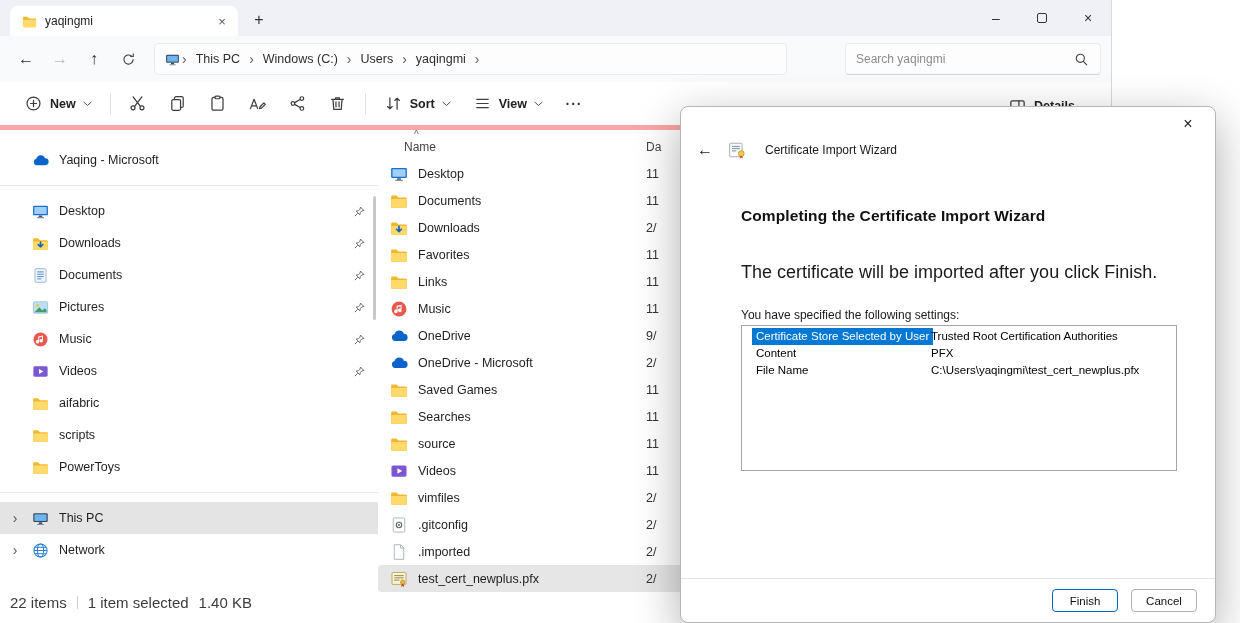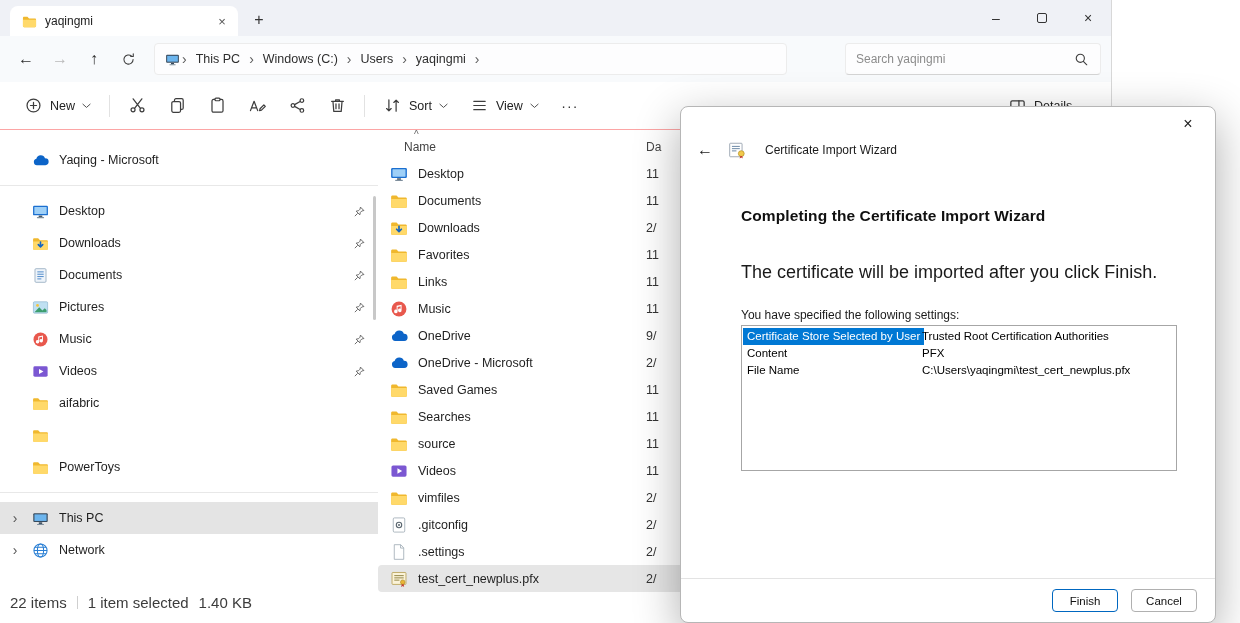--- a/index.html
+++ b/index.html
@@ -28,22 +28,22 @@
   .nav-btn.disabled { color:#b9b9b9; }
   .addressbar { flex:1; height:32px; background:#fdfdfe; border:1px solid #ececec; border-radius:4px;
                 margin:0 8px; display:flex; align-items:center; padding:0 10px; font-size:12.5px; color:#2e2e2e; }
   .crumb { padding:3px 7px; border-radius:4px; white-space:nowrap; }
   .crumb-sep { color:#5c5c5c; font-size:14px; padding:0 2px; }
   .searchbox { width:256px; height:32px; background:#fdfdfe; border:1px solid #ececec; border-bottom-color:#d4d4d4;
                border-radius:4px; display:flex; align-items:center; padding:0 10px;margin-left:48px; }
   .searchbox input { border:none; outline:none; flex:1; font-size:12px; background:transparent; color:#333; }
   .searchbox input::placeholder { color:#8c8c8c; }
 
-  .toolbar { flex:0 0 48px; background:#fff; border-bottom:1px solid #fca5a5; display:flex; align-items:center;
-             padding:0 14px; gap:2px; position:relative; }
+  .toolbar { flex:0 0 48px; background:#fff; border-bottom:5px solid #fca5a5; display:flex; align-items:center;
+             padding:0 14px; gap:2px; position:relative;font-weight:bold; }
   .tool-btn { height:34px; display:flex; align-items:center; gap:7px; padding:0 10px; border-radius:4px;
               font-size:12.5px; color:#222; }
   .tool-icon-btn { width:38px; height:34px; display:flex; align-items:center; justify-content:center; border-radius:4px; }
   .tb-divider { width:1px; height:22px; background:#e2e2e2; margin:0 6px; }
   .details-toggle { position:absolute; left:1008px; top:7px; height:34px; display:flex; align-items:center; gap:7px;
                     font-size:12.5px; color:#222; }
 
   .body-row { flex:1; display:flex; min-height:0; }
 
   .sidebar { flex:0 0 378px; padding-top:14px; position:relative; }
@@ -82,21 +82,21 @@
   .wz-titlebar { height:30px; position:relative; }
   .wz-close { position:absolute; right:8px; top:4px; width:38px; height:26px; display:flex; align-items:center;
               justify-content:center; font-size:16px; color:#222; border-radius:4px; }
   .wz-header { display:flex; align-items:center; gap:9px; padding:0 16px; height:26px; }
   .wz-back { font-size:16px; color:#1a1a1a; width:22px; }
   .wz-title { font-size:12px; color:#1a1a1a; }
   .wz-content { flex:1; padding-left:60px; padding-right:40px; }
   .wz-heading { margin-top:44px; font-size:15.5px; font-weight:bold; color:#101010; letter-spacing:.1px; }
   .wz-bodytext { margin-top:37px; font-size:18px; color:#1a1a1a; }
   .wz-settings-label { margin-top:25px; font-size:12px; color:#1a1a1a; }
-  .wz-box { margin-top:3px; width:436px; height:146px; border:1px solid #a6a6a6; background:#fff; padding:2px 1px; overflow:hidden; }
+  .wz-box { margin-top:3px; width:436px; height:146px; border:1px solid #a6a6a6; background:#fff; padding:2px 10px; overflow:hidden; }
   .wz-row { display:grid; grid-template-columns:177px 1fr; font-size:11.5px; line-height:17px; color:#000; }
   .wz-key { display:inline-block; padding:0 4px; white-space:nowrap; }
   .wz-key.hl { background:#0078d4; color:#fff; }
   .wz-val { white-space:nowrap; padding-left:2px; }
   .wz-footer { flex:0 0 44px; border-top:1px solid #e3e3e3; display:flex; align-items:center;
                justify-content:flex-end; gap:13px; padding:0 18px; }
   .wz-btn { min-width:66px; height:23px; display:flex; align-items:center; justify-content:center;
             font-size:11.5px; color:#111; background:#fff; border-radius:4px; }
   .wz-btn.primary { border:1px solid #0067c0; }
   .wz-btn.secondary { border:1px solid #b0b0b0; }
@@ -388,20 +388,21 @@
             <span class="sb-label">aifabric</span>
           </div>
           <div class="sb-item">
             <span class="sb-chev"></span>
             <span class="icon16">
               <svg viewBox="0 0 16 16">
                 <path d="M1 4.2c0-.7.5-1.2 1.2-1.2h3.6l1.7 1.9h6.3c.7 0 1.2.5 1.2 1.2v6.7c0 .7-.5 1.2-1.2 1.2H2.2c-.7 0-1.2-.5-1.2-1.2z" fill="#f0b82e"></path>
                 <path d="M1 6.2h14v6.6c0 .7-.5 1.2-1.2 1.2H2.2c-.7 0-1.2-.5-1.2-1.2z" fill="#ffd96a"></path>
               </svg>
             </span>
+            <span class="sb-label">scripts</span>
           </div>
           <div class="sb-item">
             <span class="sb-chev"></span>
             <span class="icon16">
               <svg viewBox="0 0 16 16">
                 <path d="M1 4.2c0-.7.5-1.2 1.2-1.2h3.6l1.7 1.9h6.3c.7 0 1.2.5 1.2 1.2v6.7c0 .7-.5 1.2-1.2 1.2H2.2c-.7 0-1.2-.5-1.2-1.2z" fill="#f0b82e"></path>
                 <path d="M1 6.2h14v6.6c0 .7-.5 1.2-1.2 1.2H2.2c-.7 0-1.2-.5-1.2-1.2z" fill="#ffd96a"></path>
               </svg>
             </span>
             <span class="sb-label">PowerToys</span>
@@ -581,21 +582,21 @@
               <span class="fl-name">.gitconfig</span>
               <span class="fl-date">2/</span>
             </div>
             <div class="fl-row">
               <span class="icon18">
                 <svg viewBox="0 0 16 16">
                   <path d="M3.8 1.5h5.8l2.6 2.8v10.2H3.8z" fill="#fff" stroke="#9aa7b1" stroke-width=".7"></path>
                   <path d="M9.4 1.7v2.8h2.7" fill="none" stroke="#9aa7b1" stroke-width=".7"></path>
                 </svg>
               </span>
-              <span class="fl-name">.settings</span>
+              <span class="fl-name">.imported</span>
               <span class="fl-date">2/</span>
             </div>
             <div class="fl-row selected">
               <span class="icon18">
                 <svg viewBox="0 0 16 16">
                   <rect x="1.8" y="2.2" width="12.4" height="10.6" rx=".7" fill="#fbf3d8" stroke="#b29a4a" stroke-width=".7"></rect>
                   <path d="M3.8 5h8.4M3.8 7h8.4M3.8 9h4.6" stroke="#8a7a3a" stroke-width=".8" fill="none"></path>
                   <circle cx="11.3" cy="10.8" r="2" fill="#eab636" stroke="#a8821f" stroke-width=".5"></circle>
                   <path d="M10.5 12.6l-.6 2.4 1.4-.8 1.3.8-.5-2.4" fill="#c43d30"></path>
                 </svg>

